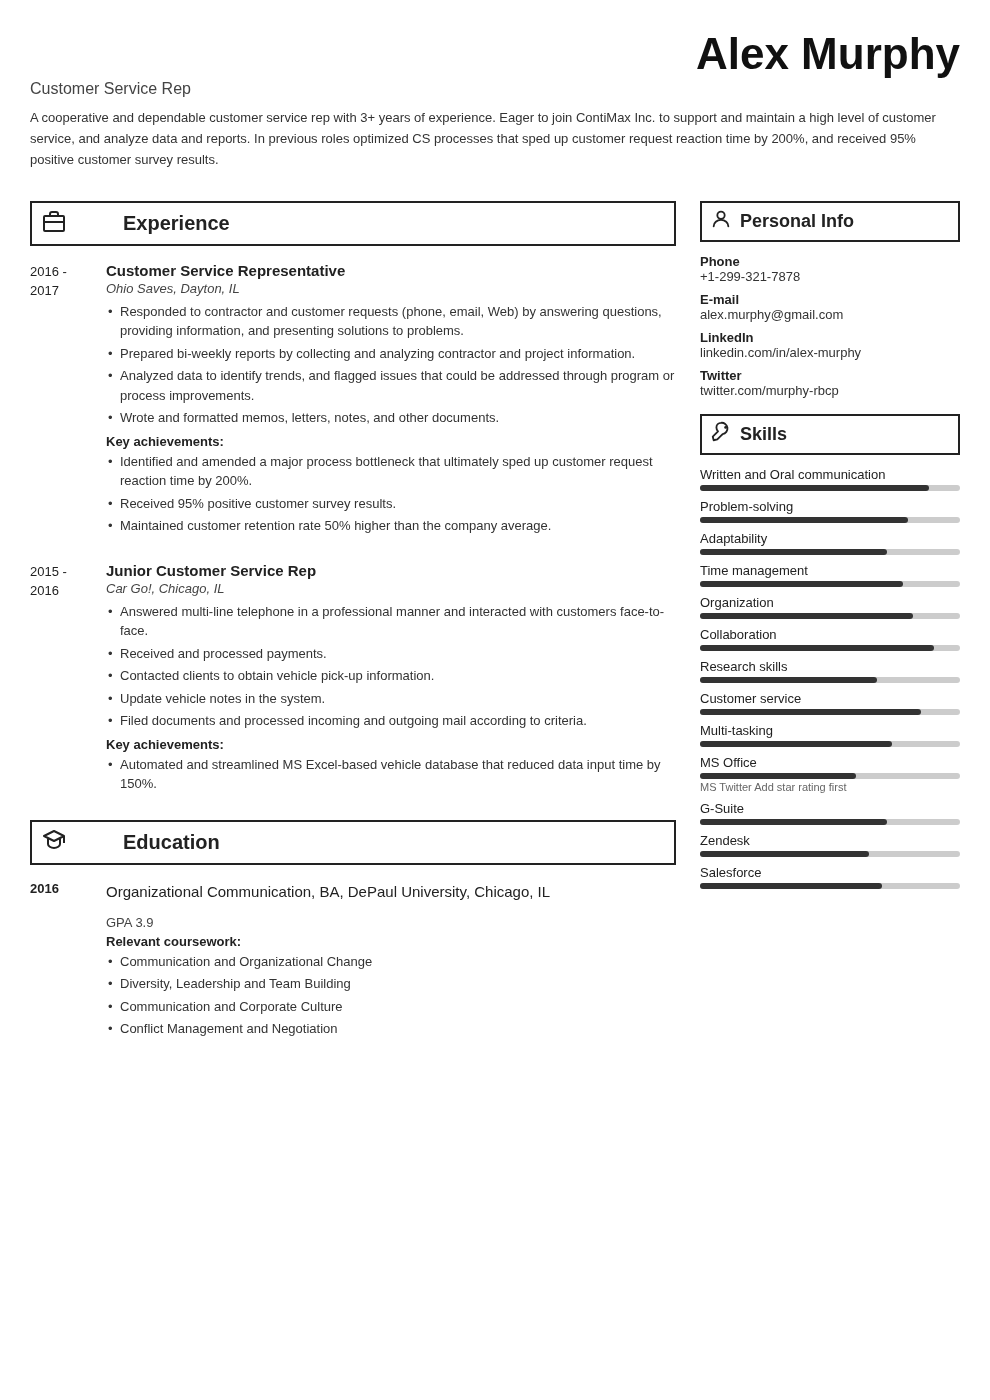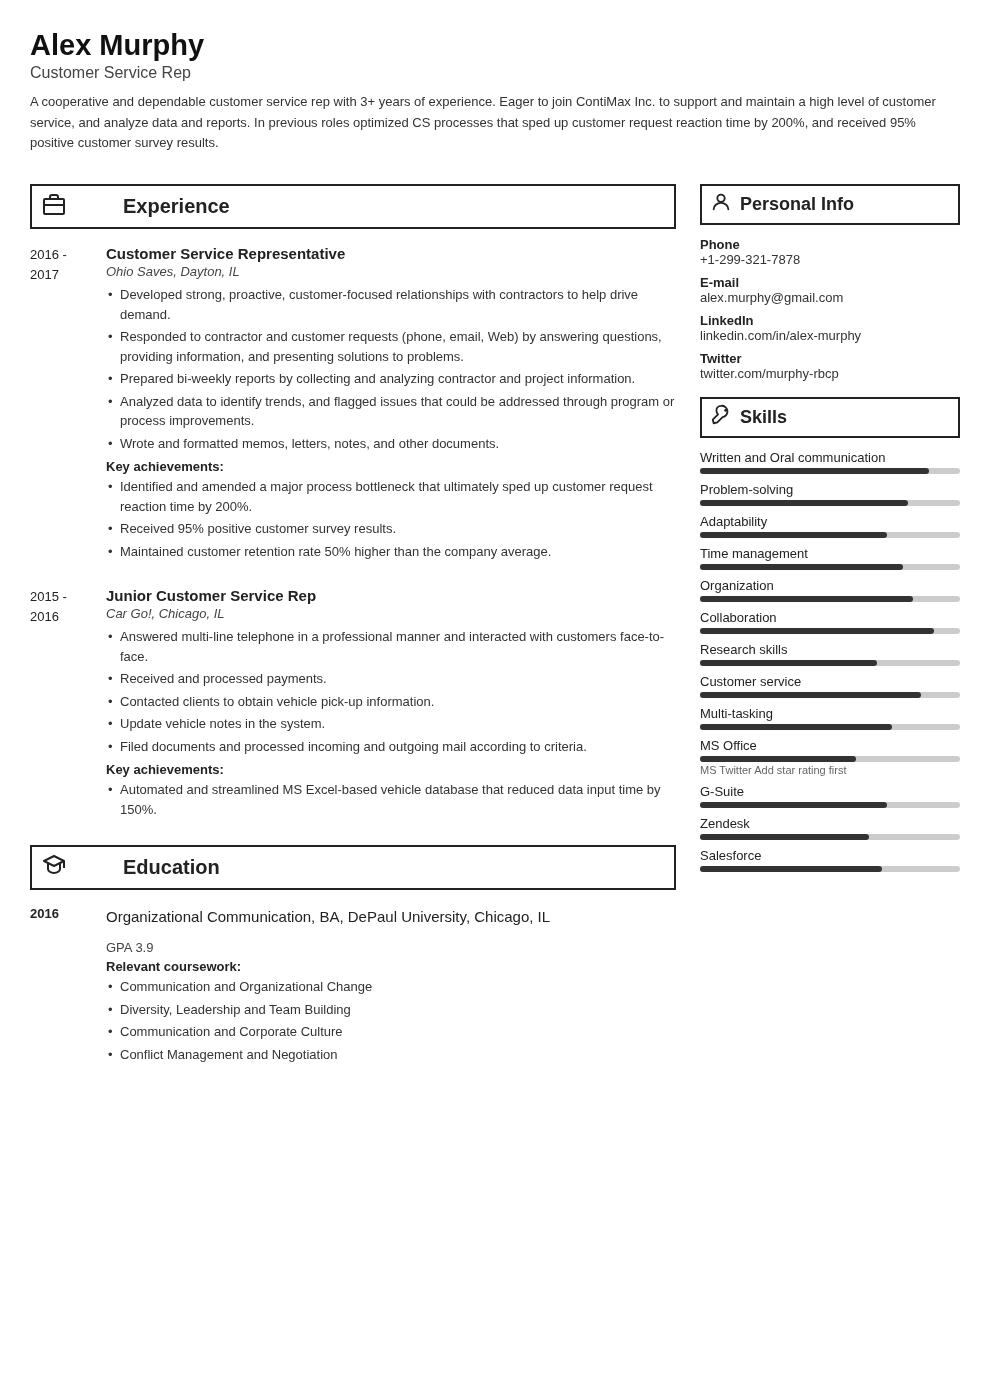--- a/index.html
+++ b/index.html
@@ -14,24 +14,25 @@
     .resume-container {
       display: flex;
       flex-direction: column;
       padding: 30px 30px 30px 30px;
       max-width: 990px;
     }
     .header-section {
       margin-bottom: 12px;
     }
     .name {
-      font-size: 29px;
+      font-size: 44px;
       font-weight: 900;
       color: #111;
       line-height: 1.1;
+      text-align: right;
     }
     .job-title {
       font-size: 16px;
       color: #444;
       margin-top: 2px;
       margin-bottom: 10px;
     }
     .summary {
       font-size: 13px;
       color: #333;
@@ -251,21 +252,20 @@
 
       <div>
 
         <div class="experience-entry">
           <div class="exp-date" style="white-space:pre-line;">2016 -
 2017</div>
           <div class="exp-content">
             <div class="exp-title">Customer Service Representative</div>
             <div class="exp-company">Ohio Saves, Dayton, IL</div>
             <ul class="exp-bullets">
-              <li>Developed strong, proactive, customer-focused relationships with contractors to help drive demand.</li>
               <li>Responded to contractor and customer requests (phone, email, Web) by answering questions, providing information, and presenting solutions to problems.</li>
               <li>Prepared bi-weekly reports by collecting and analyzing contractor and project information.</li>
               <li>Analyzed data to identify trends, and flagged issues that could be addressed through program or process improvements.</li>
               <li>Wrote and formatted memos, letters, notes, and other documents.</li>
             </ul>
             <div class="key-achievements-label">Key achievements:</div>
             <ul class="exp-bullets">
               <li>Identified and amended a major process bottleneck that ultimately sped up customer request reaction time by 200%.</li>
               <li>Received 95% positive customer survey results.</li>
               <li>Maintained customer retention rate 50% higher than the company average.</li>

